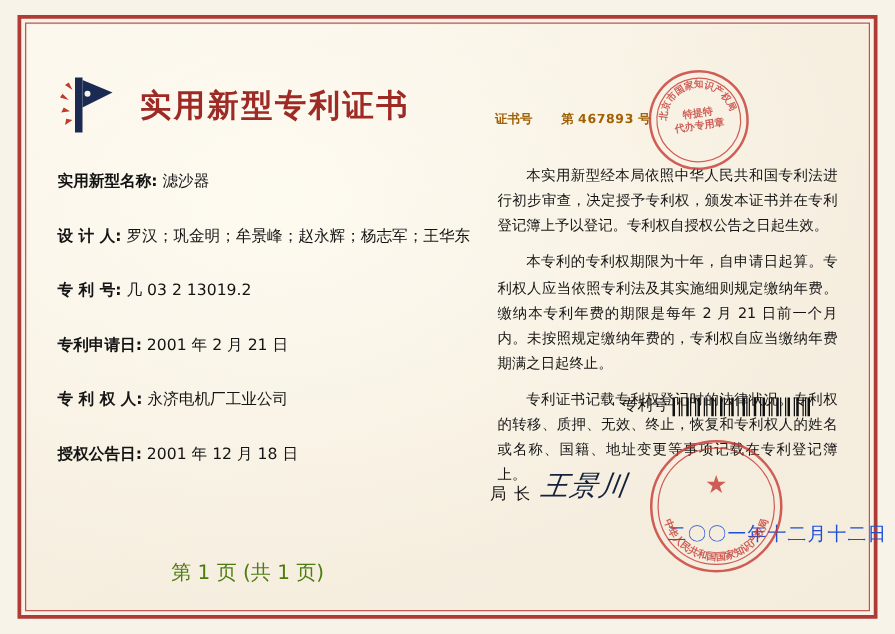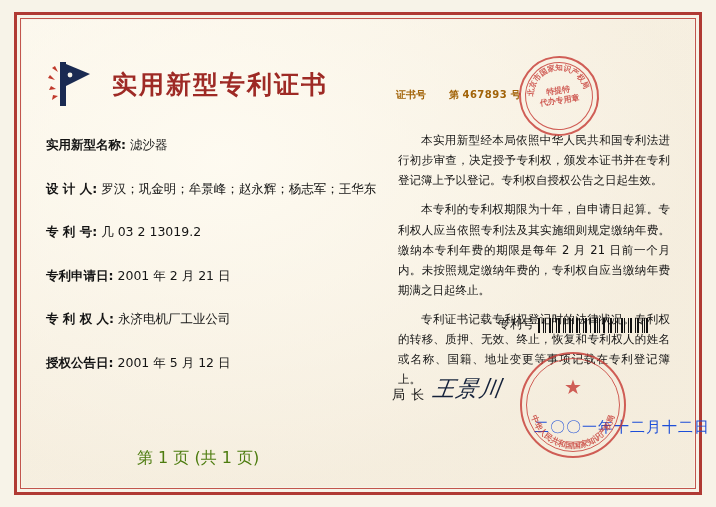--- a/index.html
+++ b/index.html
@@ -303,21 +303,21 @@
     <div class="field-row">
       <span class="field-label">专利申请日:</span>
       <span class="field-value">2001 年 2 月 21 日</span>
     </div>
     <div class="field-row">
       <span class="field-label">专 利 权 人:</span>
       <span class="field-value">永济电机厂工业公司</span>
     </div>
     <div class="field-row">
       <span class="field-label">授权公告日:</span>
-      <span class="field-value">2001 年 5 月 12 日</span>
+      <span class="field-value">2001 年 12 月 18 日</span>
     </div>
   </div>
 
   <div class="body-text">
     <p>本实用新型经本局依照中华人民共和国专利法进行初步审查，决定授予专利权，颁发本证书并在专利登记簿上予以登记。专利权自授权公告之日起生效。</p>
     <p>本专利的专利权期限为十年，自申请日起算。专利权人应当依照专利法及其实施细则规定缴纳年费。缴纳本专利年费的期限是每年 2 月 21 日前一个月内。未按照规定缴纳年费的，专利权自应当缴纳年费期满之日起终止。</p>
     <p>专利证书记载专利权登记时的法律状况。专利权的转移、质押、无效、终止，恢复和专利权人的姓名或名称、国籍、地址变更等事项记载在专利登记簿上。</p>
   </div>
 
   <div class="patent-barcode-row">

